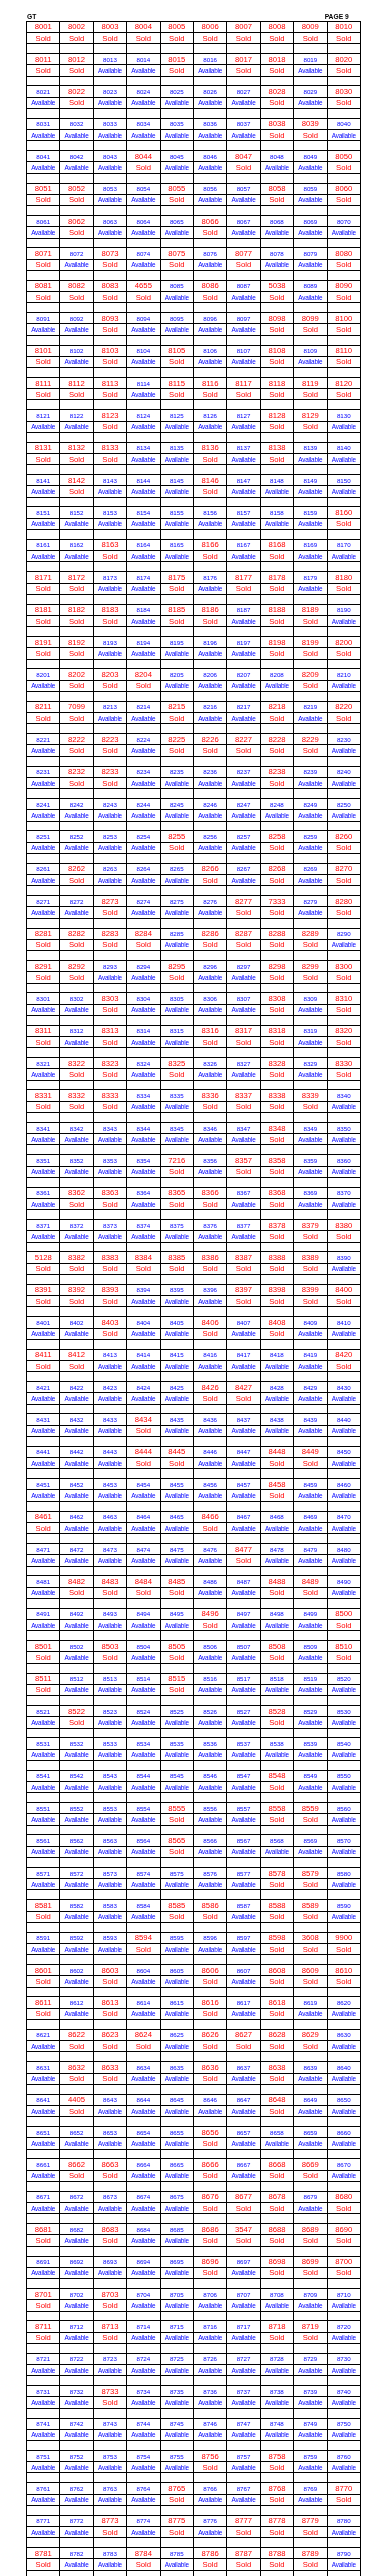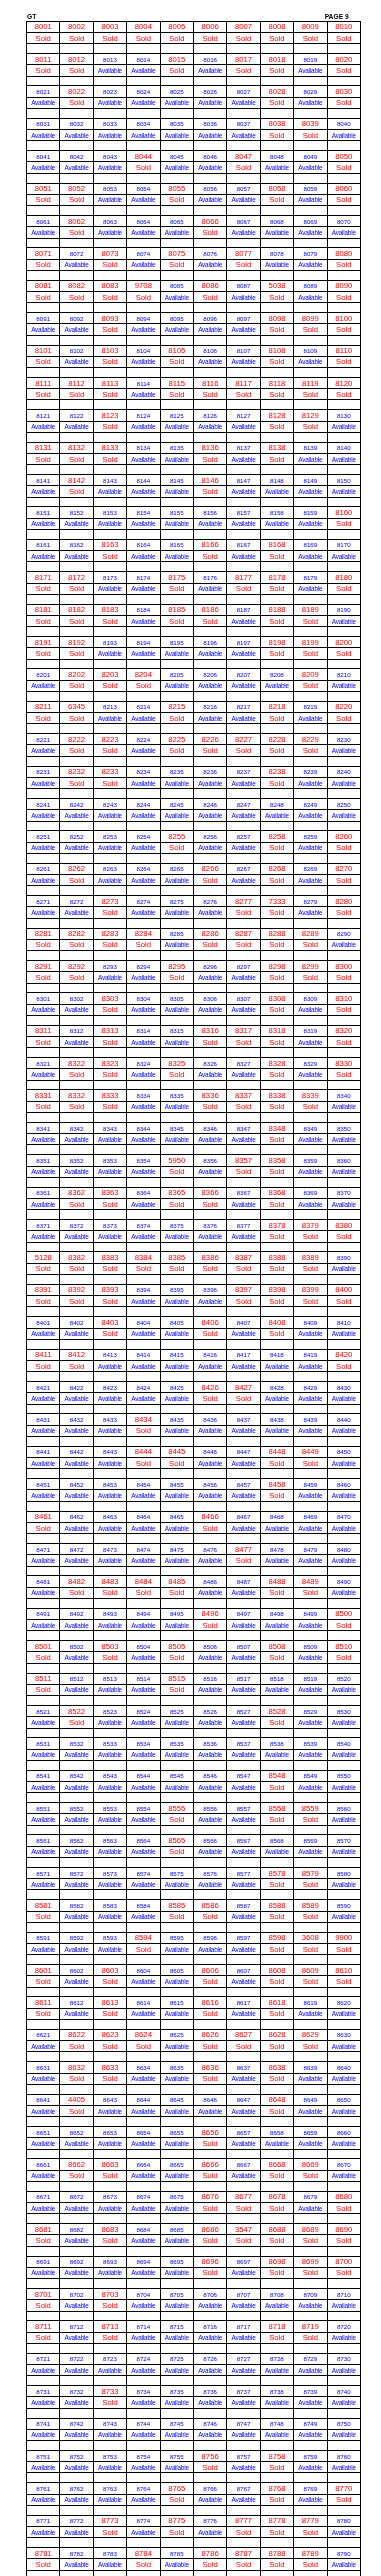--- a/index.html
+++ b/index.html
@@ -324,21 +324,21 @@
         <td></td>
         <td></td>
         <td></td>
         <td></td>
         <td></td>
       </tr>
       <tr class="num-row">
         <td class="sold-num">8081</td>
         <td class="sold-num">8082</td>
         <td class="sold-num">8083</td>
-        <td class="sold-num">9708</td>
+        <td class="sold-num">4655</td>
         <td class="avail-num">8085</td>
         <td class="sold-num">8086</td>
         <td class="avail-num">8087</td>
         <td class="sold-num">5038</td>
         <td class="avail-num">8089</td>
         <td class="sold-num">8090</td>
       </tr>
       <tr class="status-row">
         <td class="sold-st">Sold</td>
         <td class="sold-st">Sold</td>
@@ -790,21 +790,21 @@
         <td></td>
         <td></td>
         <td></td>
         <td></td>
         <td></td>
         <td></td>
         <td></td>
       </tr>
       <tr class="num-row">
         <td class="sold-num">8211</td>
-        <td class="sold-num">6345</td>
+        <td class="sold-num">7099</td>
         <td class="avail-num">8213</td>
         <td class="avail-num">8214</td>
         <td class="sold-num">8215</td>
         <td class="avail-num">8216</td>
         <td class="avail-num">8217</td>
         <td class="sold-num">8218</td>
         <td class="avail-num">8219</td>
         <td class="sold-num">8220</td>
       </tr>
       <tr class="status-row">
@@ -1297,21 +1297,21 @@
         <td></td>
         <td></td>
         <td></td>
         <td></td>
       </tr>
       <tr class="num-row">
         <td class="avail-num">8351</td>
         <td class="avail-num">8352</td>
         <td class="avail-num">8353</td>
         <td class="avail-num">8354</td>
-        <td class="sold-num">5950</td>
+        <td class="sold-num">7216</td>
         <td class="avail-num">8356</td>
         <td class="sold-num">8357</td>
         <td class="sold-num">8358</td>
         <td class="avail-num">8359</td>
         <td class="avail-num">8360</td>
       </tr>
       <tr class="status-row">
         <td class="avail-st">Available</td>
         <td class="avail-st">Available</td>
         <td class="avail-st">Available</td>

